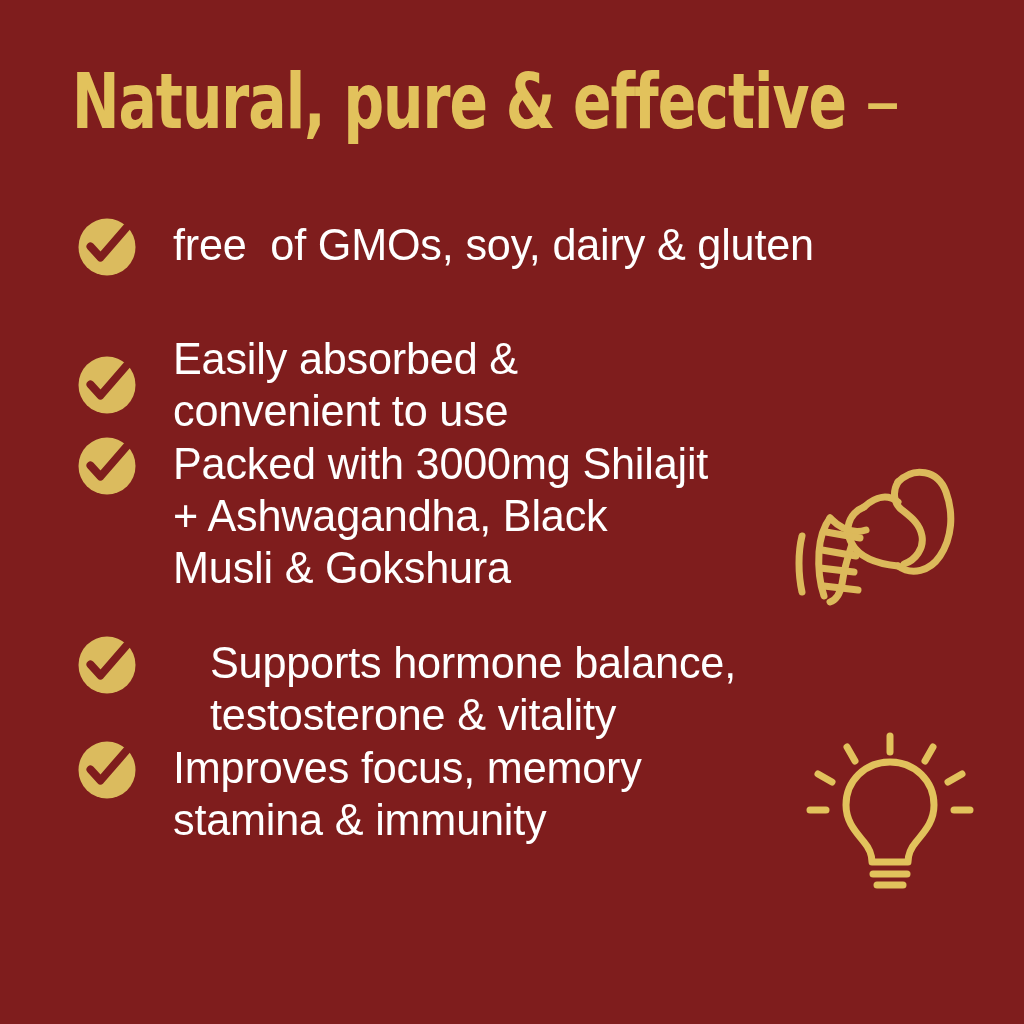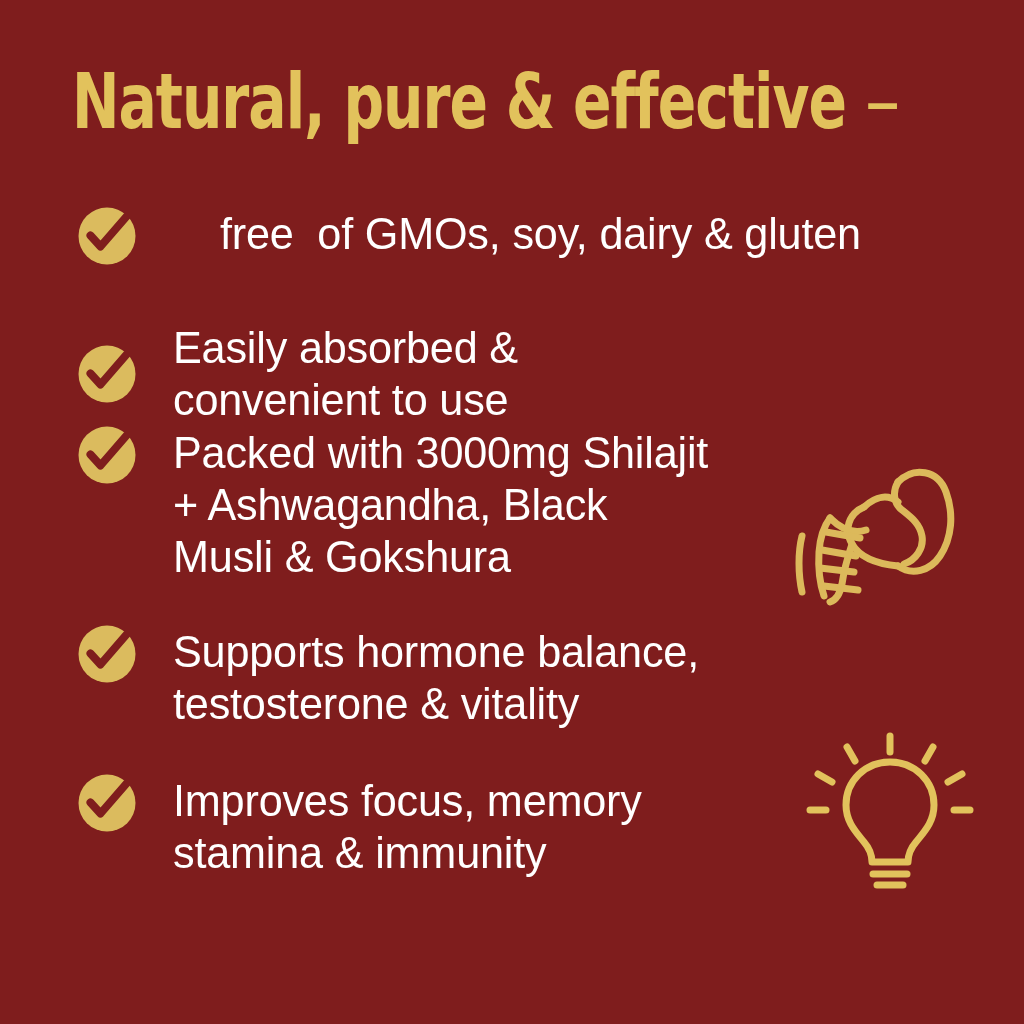--- a/index.html
+++ b/index.html
@@ -76,25 +76,25 @@
     font-size:45px;
     line-height:52px;
     color:#ffffff;
     letter-spacing:-0.2px;
     white-space:pre;
     transform:scaleX(0.96);
     transform-origin:left top;
   }
 
   
-  .b0 { margin-top:1px;gap:47px; }
+  .b0 { margin-top:12px; }
   .b1 { margin-top:56px;align-items:center; }
   .b2 { }
-  .b3 { margin-top:42px; }
-  .b4 { margin-top:44px; }
+  .b3 { margin-top:42px;gap:37px; }
+  .b4 { }
 
   
   .side-icon { position:absolute; }
   #bicep-icon { left:786px; top:452px; width:176px; height:166px; }
   #bulb-icon  { left:802px; top:728px; width:176px; height:166px; }
 </style>
 </head>
 <body>
 
 <div id="poster">

